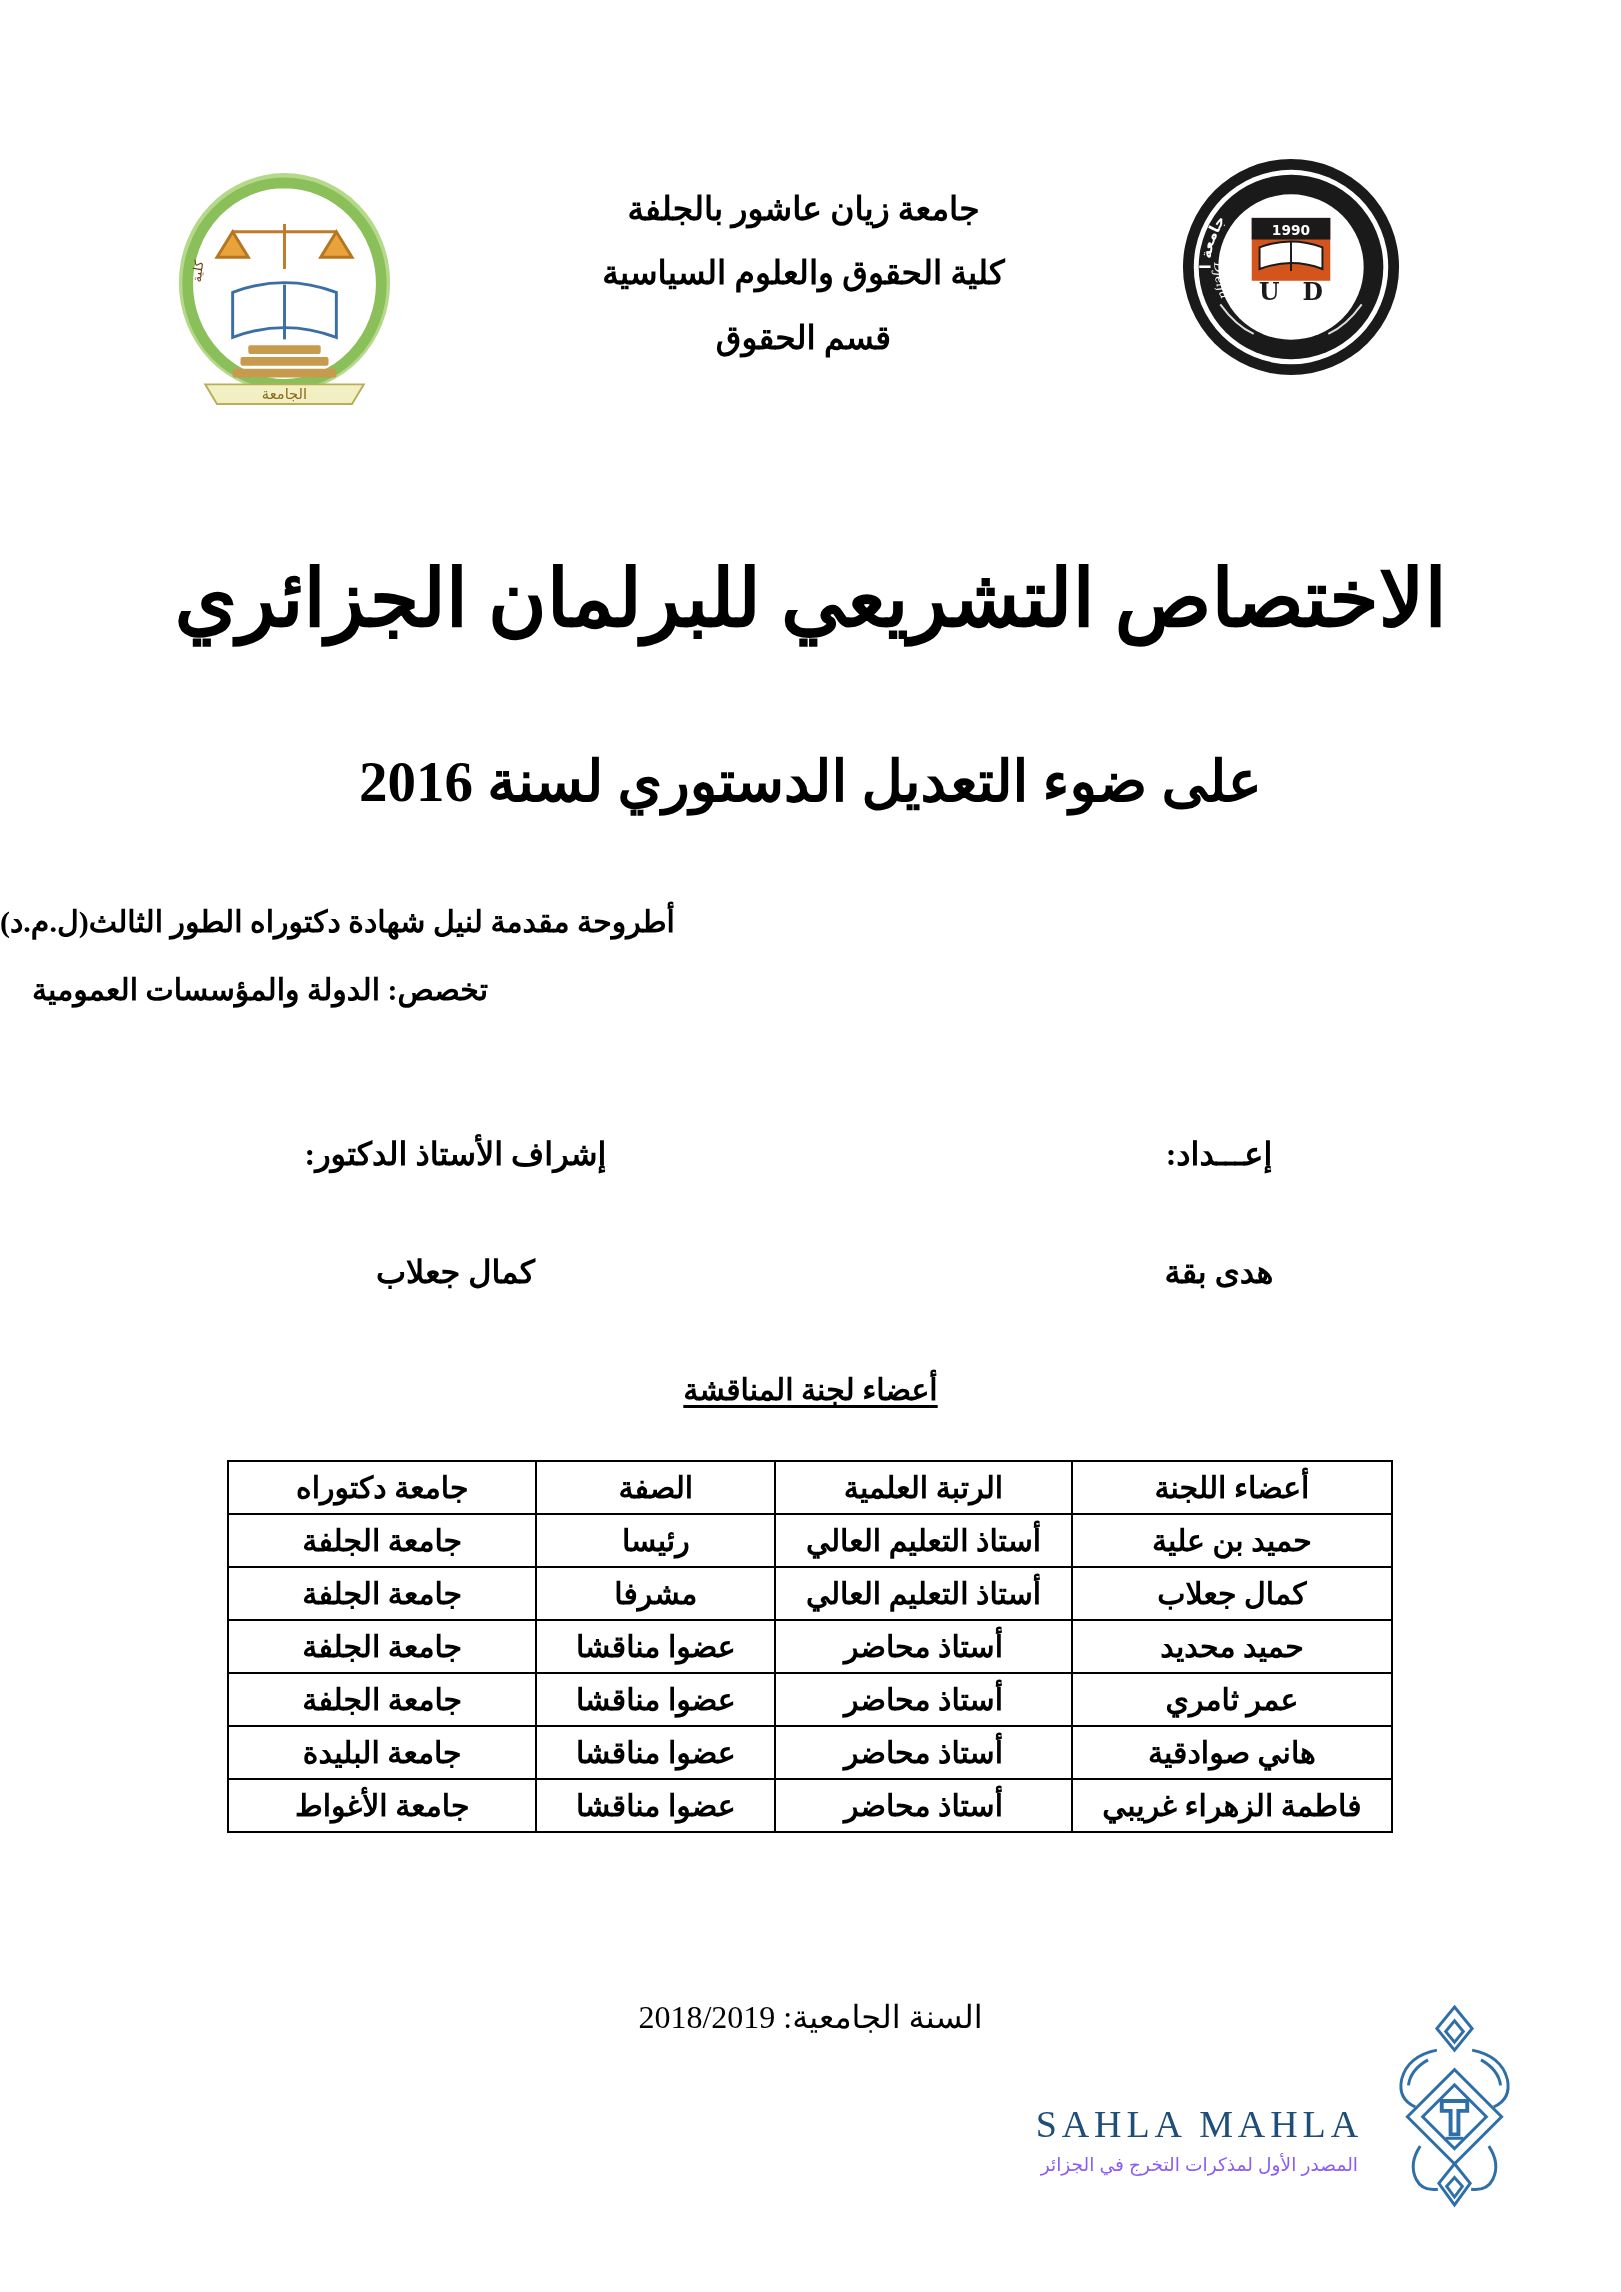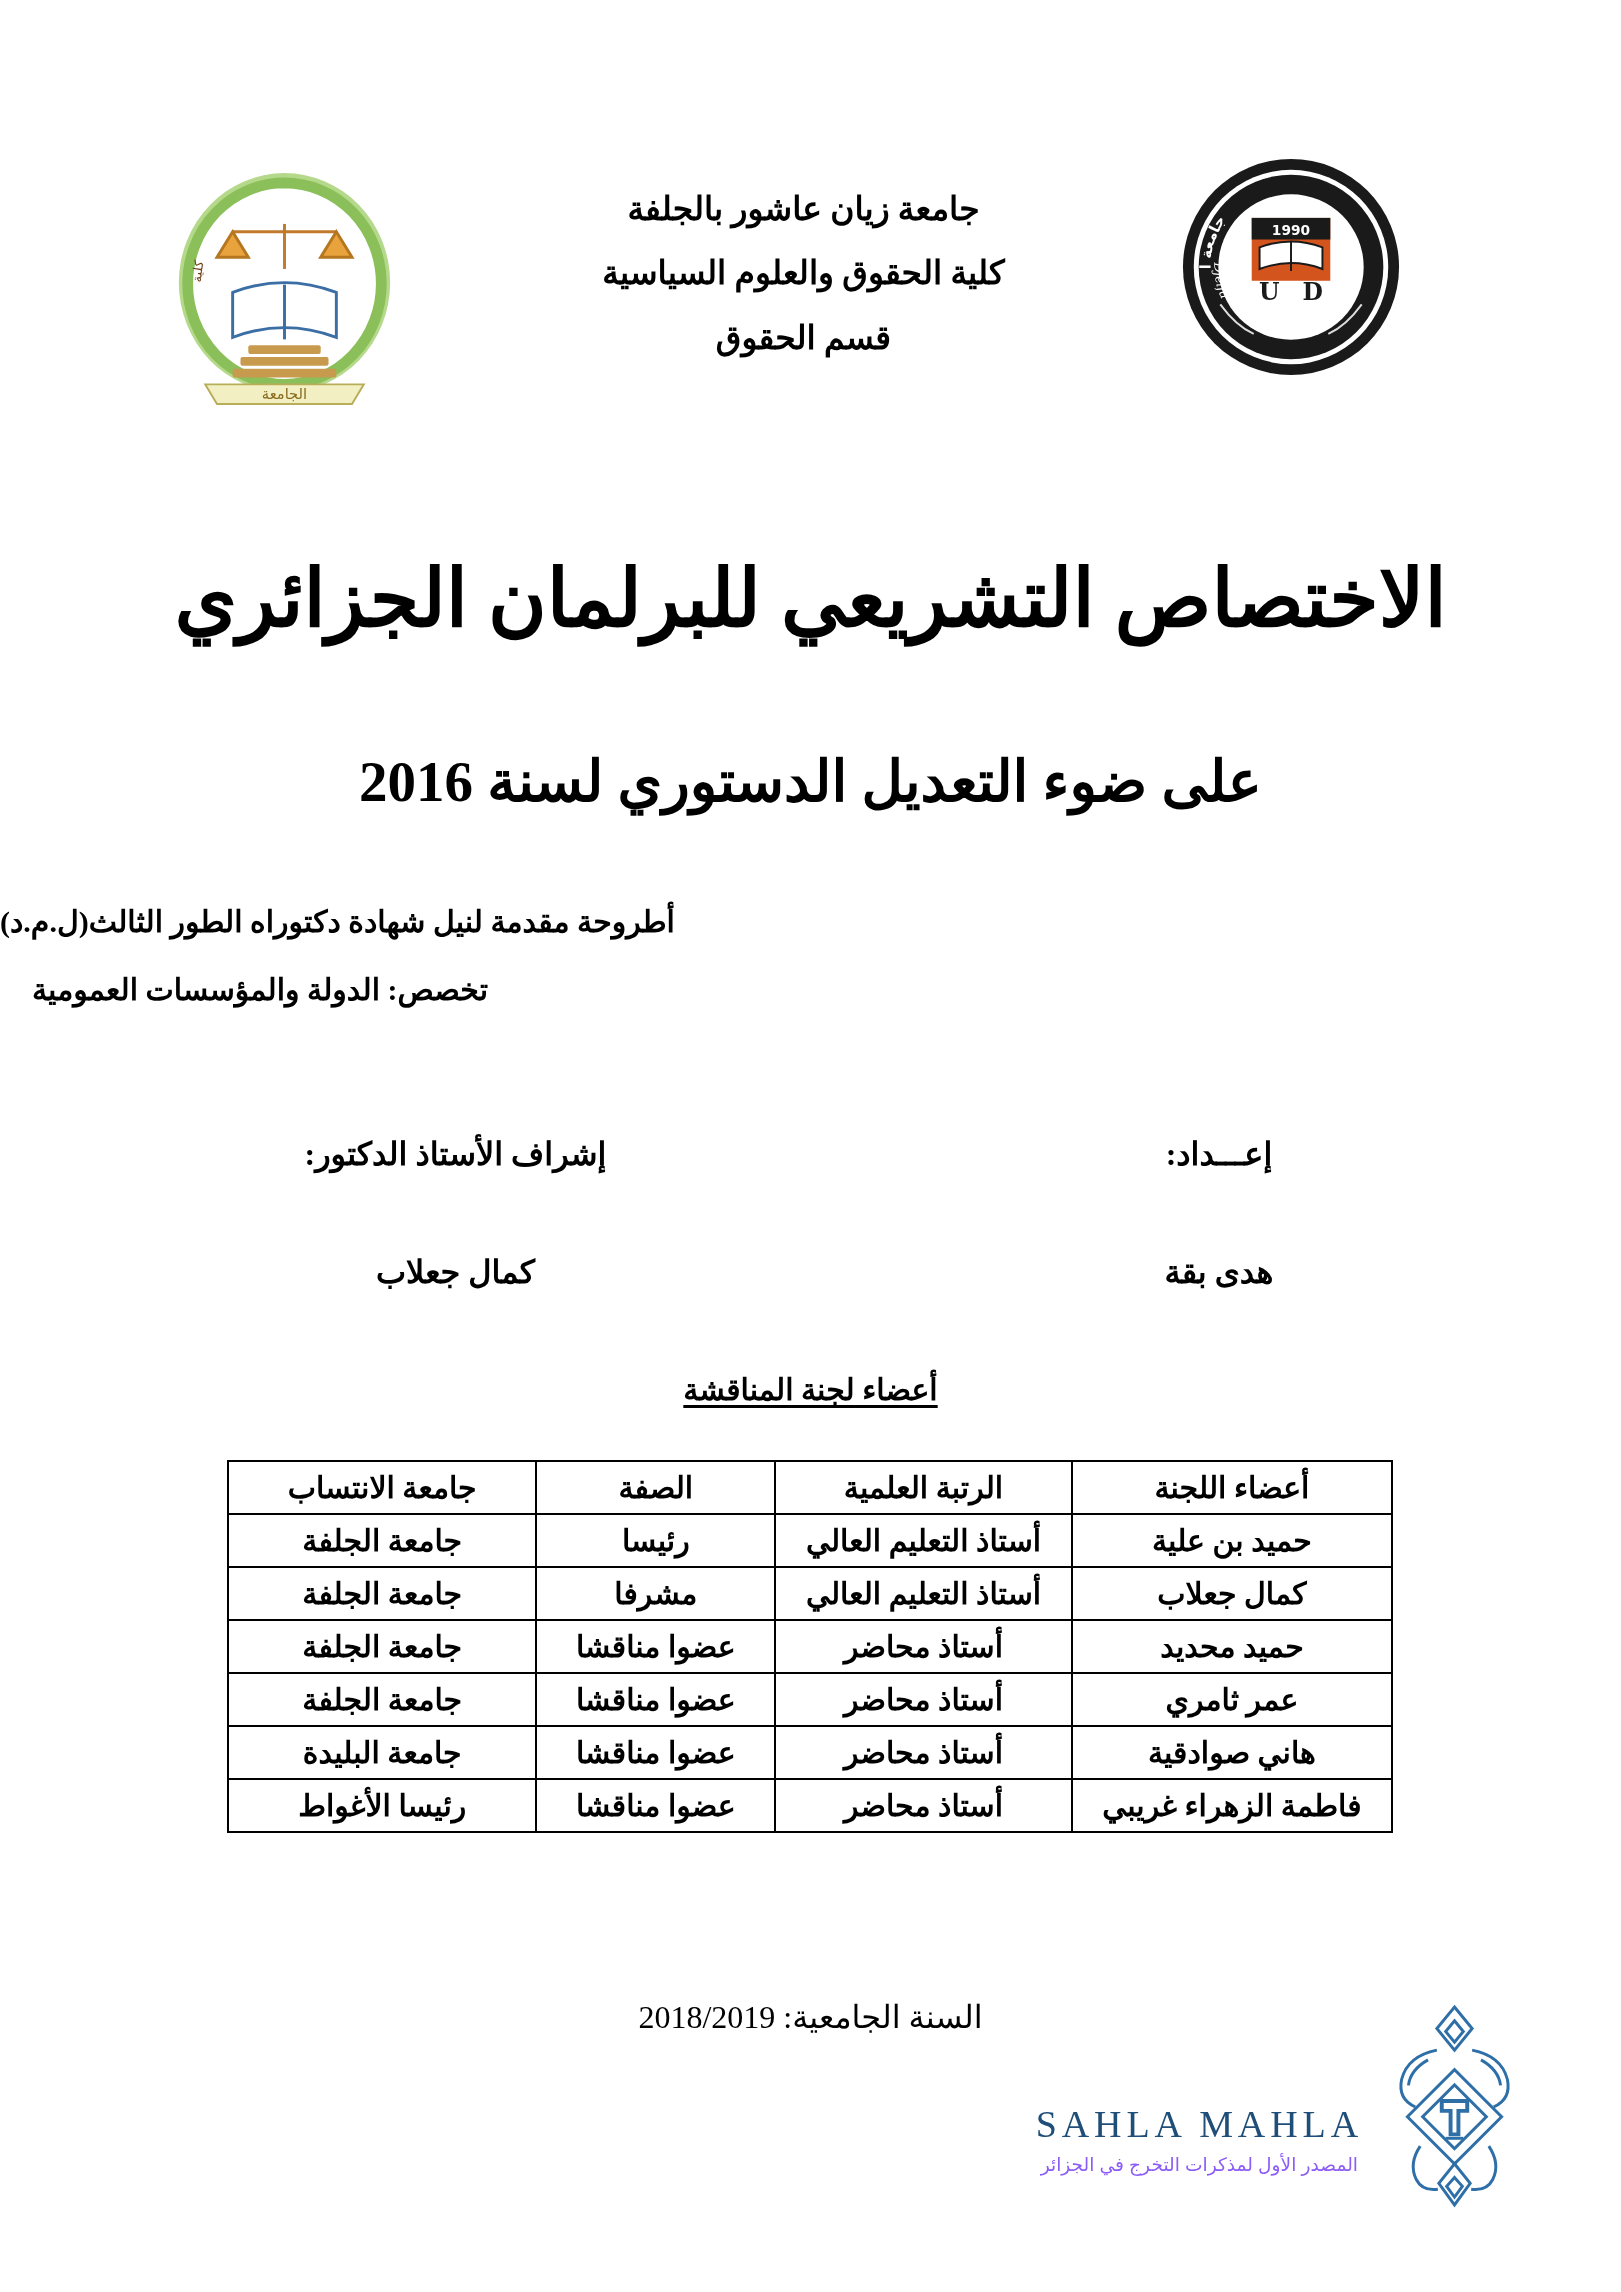--- a/index.html
+++ b/index.html
@@ -343,21 +343,21 @@
         <col class="c0">
           <col class="c1">
           <col class="c2">
           <col class="c3">
       </colgroup>
       <thead>
         <tr>
           <th>أعضاء اللجنة</th>
           <th>الرتبة العلمية</th>
           <th>الصفة</th>
-          <th>جامعة الانتساب</th>
+          <th>جامعة دكتوراه</th>
         </tr>
       </thead>
       <tbody>
         <tr>
           <td>حميد بن علية</td>
           <td>أستاذ التعليم العالي</td>
           <td>رئيسا</td>
           <td>جامعة الجلفة</td>
         </tr>
         <tr>
@@ -381,21 +381,21 @@
         <tr>
           <td>هاني صوادقية</td>
           <td>أستاذ محاضر</td>
           <td>عضوا مناقشا</td>
           <td>جامعة البليدة</td>
         </tr>
         <tr>
           <td>فاطمة الزهراء غريبي</td>
           <td>أستاذ محاضر</td>
           <td>عضوا مناقشا</td>
-          <td>رئيسا الأغواط</td>
+          <td>جامعة الأغواط</td>
         </tr>
       </tbody>
     </table>
   </div>
 
   <div class="year-line">السنة الجامعية: 2018/2019</div>
 
   <div class="brand">
     <div class="brand-mark">
       <svg viewBox="0 0 150 215" width="147" height="211" aria-hidden="true">

